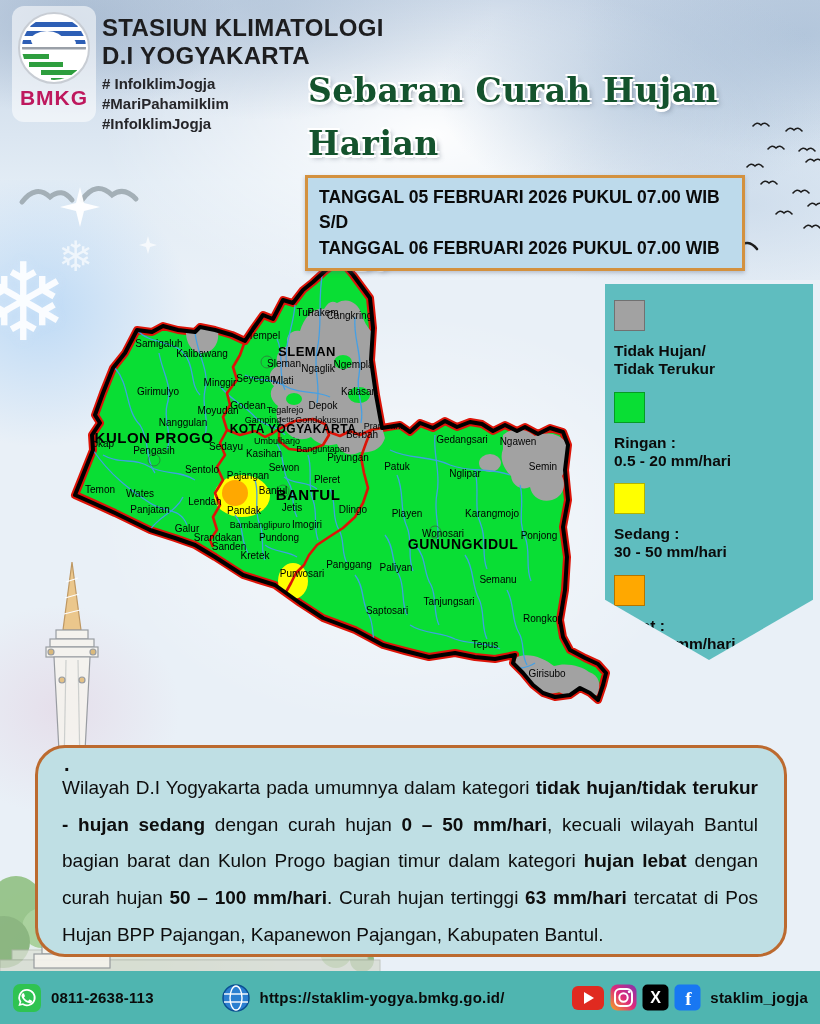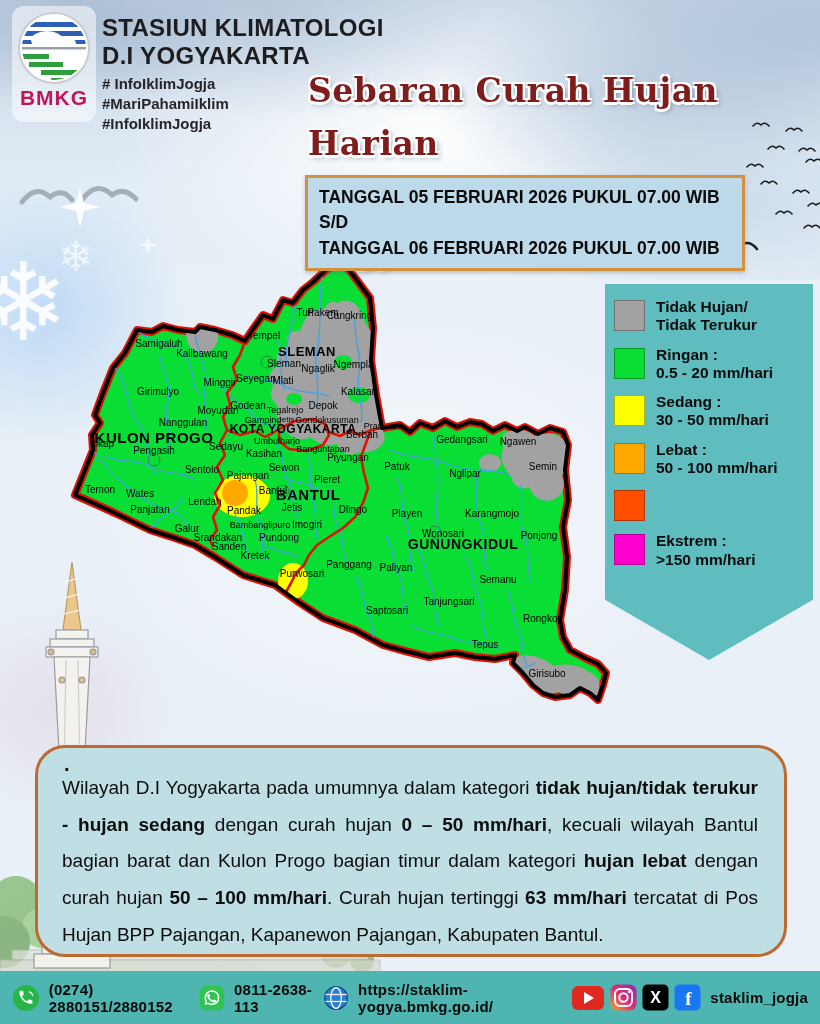--- a/index.html
+++ b/index.html
@@ -35,34 +35,34 @@
   .logo-wrap{position:absolute;left:12px;top:6px;width:84px;height:116px;z-index:3;
     background:rgba(255,255,255,.55);border-radius:12px;}
   .logo-wrap svg{display:block;margin:4px auto 0;}
   .logo-text{text-align:center;font-weight:bold;font-size:21px;color:#be185d;letter-spacing:1px;margin-top:-2px;}
   .org{position:absolute;left:102px;top:14px;z-index:3;color:#1d1d1f;}
   .org .l1,.org .l2{font-size:24px;font-weight:800;letter-spacing:.3px;}
   .org .tags{margin-top:4px;font-size:15px;font-weight:700;color:#26262a;line-height:1.32;}
 
   
   .title{position:absolute;left:308px;top:64px;z-index:3;font-family:"DejaVu Serif",serif;
-    font-weight:bold;color:#7f1d1d;font-size:33px;line-height:1.62;letter-spacing:.5px;
+    font-weight:bold;color:#14532d;font-size:33px;line-height:1.62;letter-spacing:.5px;
     text-shadow:-2px -2px 0 #fff,2px -2px 0 #fff,-2px 2px 0 #fff,2px 2px 0 #fff,0 3px 0 #fff,3px 3px 5px rgba(60,70,90,.45);}
 
   
   .date-banner{position:absolute;left:305px;top:175px;width:412px;z-index:3;
     background:var(--date-bg);border:3px solid var(--date-border);padding:7px 11px;
     font-size:17.5px;font-weight:bold;color:#0a0a0a;line-height:1.45;box-shadow:0 2px 4px rgba(90,100,120,.35);}
   .date-reflection{position:absolute;left:305px;top:239px;width:412px;height:22px;overflow:hidden;z-index:2;
     font-size:17.5px;font-weight:bold;color:#000;opacity:.16;filter:blur(1px);transform:scaleY(-1);padding:0 14px;}
 
   
   .legend{position:absolute;left:605px;top:284px;width:208px;height:376px;z-index:3;
     background:var(--teal);clip-path:polygon(0 0,100% 0,100% 84%,50% 100%,0 84%);padding-top:14px;box-sizing:border-box;}
-  .legend-item{display:flex;gap:11px;margin:0 0 11px 9px;}
+  .legend-item{display:flex;gap:11px;margin:0 0 11px 9px;flex-direction:column;}
   .legend-swatch{flex:none;width:31px;height:31px;margin-top:2px;border:1px solid rgba(0,0,0,.30);box-sizing:border-box;}
   .legend-text{font-size:15.5px;font-weight:bold;color:#0b0b0b;line-height:1.18;}
 
   
   .map{position:absolute;left:55px;top:245px;z-index:2;}
 
   
   .desc-box{position:absolute;left:35px;top:745px;width:752px;height:212px;z-index:3;box-sizing:border-box;
     background:var(--desc-bg);border:3.5px solid var(--desc-border);border-radius:30px;
     padding:10px 26px 14px 24px;font-size:19px;color:#0d0d0d;line-height:1.93;text-align:justify;}
@@ -416,28 +416,20 @@
       </div>
   </div>
 
   <div class="desc-box">
     <span class="desc-dot">.</span>
     <span id="desc-text"><span>Wilayah D.I Yogyakarta pada umumnya dalam kategori </span><b>tidak hujan/tidak terukur - hujan sedang</b><span> dengan curah hujan </span><b>0 – 50 mm/hari</b><span>, kecuali wilayah Bantul bagian barat dan Kulon Progo bagian timur dalam kategori </span><b>hujan lebat</b><span> dengan curah hujan </span><b>50 – 100 mm/hari</b><span>. Curah hujan tertinggi </span><b>63 mm/hari</b><span> tercatat di Pos Hujan BPP Pajangan, Kapanewon Pajangan, Kabupaten Bantul.</span></span>
   </div>
 
   <div class="footer">
     <div class="f-group">
-      <svg width="32" height="32" viewBox="0 0 32 32">
-        <circle cx="16" cy="16" r="15" fill="#27b54a"></circle>
-        <path fill="#fff" d="M11.5 14.2c1.2 2.4 3.2 4.3 5.5 5.5l1.8-1.8c.23-.23.56-.3.85-.2.94.3 1.95.47 3 .47.46 0 .84.37.84.83v2.9c0 .46-.38.84-.84.84-7.86 0-14.2-6.37-14.2-14.2 0-.46.37-.84.83-.84h2.9c.47 0 .84.38.84.84 0 1.04.17 2.05.48 3 .1.28.02.6-.21.84l-1.84 1.84z"></path>
-        <path d="M20 9 q3 1 4 4" stroke="#fff" stroke-width="1.4" fill="none" stroke-linecap="round"></path>
-      </svg>
-      <span class="f-text">(0274) 2880151/2880152</span>
-    </div>
-    <div class="f-group">
       <svg width="30" height="30" viewBox="0 0 30 30">
         <rect x="1" y="1" width="28" height="28" rx="7" fill="#2fc351"></rect>
         <path fill="#fff" d="M15 6a8.6 8.6 0 0 0-7.4 13L6.4 23l4.1-1.1A8.6 8.6 0 1 0 15 6zm0 1.8a6.8 6.8 0 1 1-3.5 12.6l-.4-.2-2.4.6.65-2.3-.26-.4A6.8 6.8 0 0 1 15 7.8z"></path>
         <path fill="#fff" d="M12.2 10.8c-.2-.5-.4-.5-.6-.5h-.5c-.2 0-.5.07-.7.33-.25.27-.93.9-.93 2.2s.95 2.56 1.1 2.74c.13.18 1.84 2.9 4.5 3.96 2.2.87 2.65.7 3.13.65.47-.04 1.5-.6 1.7-1.2.22-.6.22-1.1.16-1.2-.07-.1-.25-.18-.52-.3l-1.8-.87c-.25-.1-.43-.14-.6.13l-.85 1.04c-.15.18-.3.2-.56.07-.27-.13-1.13-.42-2.15-1.33-.8-.7-1.33-1.58-1.49-1.85-.15-.27-.02-.4.12-.55l.4-.47c.13-.15.18-.27.27-.45.09-.18.04-.33-.02-.47l-.75-1.88z"></path>
       </svg>
       <span class="f-text">0811-2638-113</span>
     </div>
     <div class="f-group">
       <svg width="30" height="30" viewBox="0 0 30 30">
         <circle cx="15" cy="15" r="13" fill="#2b7fd0" stroke="#0b4f92" stroke-width="1.5"></circle>

